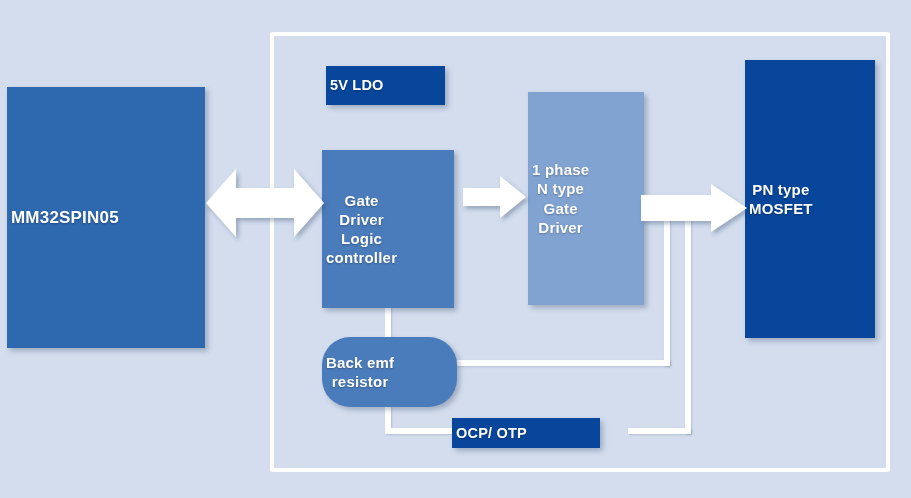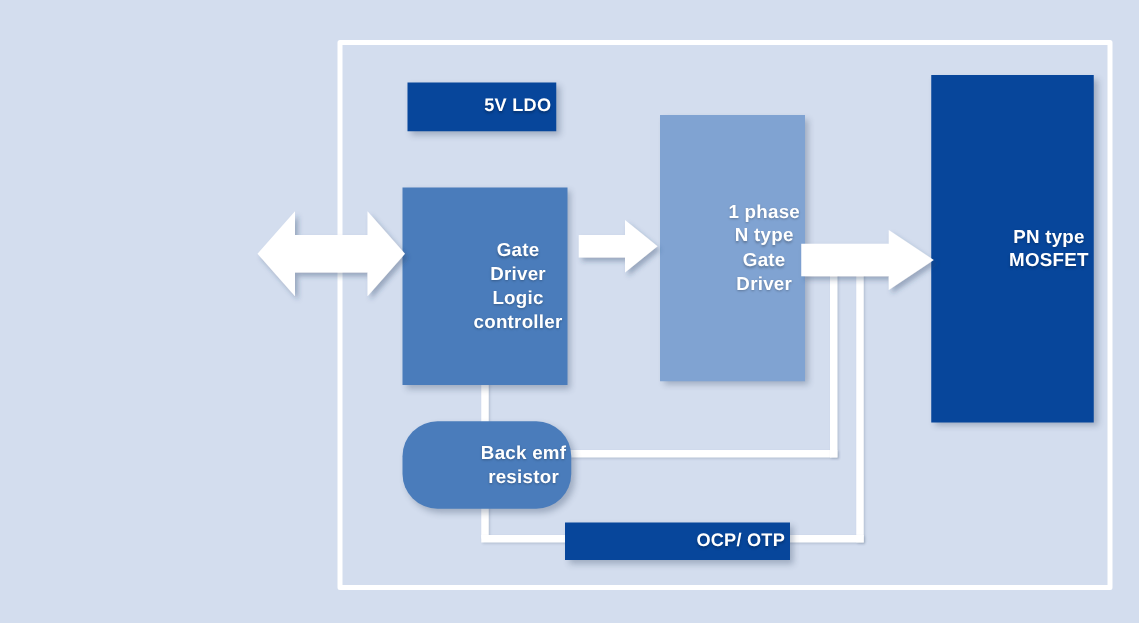--- a/index.html
+++ b/index.html
@@ -31,21 +31,21 @@
     box-sizing: border-box;
     border-radius: 2px;
   }
 
   
   .block {
     position: absolute;
     box-sizing: border-box;
     display: flex;
     align-items: center;
-    justify-content: flex-end;
+    justify-content: flex-start;
     text-align: center;
     color: #ffffff;
     font-weight: bold;
     line-height: 1.28;
     letter-spacing: 0.2px;
     text-shadow: 0 1px 2px rgba(0,0,0,0.28);
     -webkit-font-smoothing: antialiased;
   }
   .block .lbl {
     display: block;
@@ -88,21 +88,21 @@
   }
   #backemf-block {
     left: 322px; top: 337px;
     width: 135px; height: 70px;
     background: #4a7cbb;
     font-size: 15px;
     border-radius: 28px;
   }
   #ocp-otp-block {
     left: 452px; top: 418px;
-    width: 180px; height: 30px;
+    width: 148px; height: 30px;
     background: #07469b;
     font-size: 14.5px;
   }
 
   
   .wire {
     position: absolute;
     background: #ffffff;
     box-shadow: 1px 1px 2px rgba(40,60,90,0.18);
   }
@@ -135,20 +135,23 @@
   <div class="enclosure"></div>
 
   <div class="wire" id="wire-gatelogic-backemf"></div>
   <div class="wire" id="wire-backemf-down"></div>
   <div class="wire" id="wire-backemf-to-ocp"></div>
   <div class="wire" id="wire-backemf-right"></div>
   <div class="wire" id="wire-riser-left"></div>
   <div class="wire" id="wire-riser-right"></div>
   <div class="wire" id="wire-ocp-right"></div>
 
+  <div class="block shadowed" id="mcu-block">
+    <span class="lbl">MM32SPIN05</span>
+  </div>
 
   <div class="block shadowed" id="ldo-block">
     <span class="lbl">5V LDO</span>
   </div>
 
   <div class="block shadowed" id="gate-logic-block">
     <span class="lbl">Gate
 Driver
 Logic
 controller</span>

